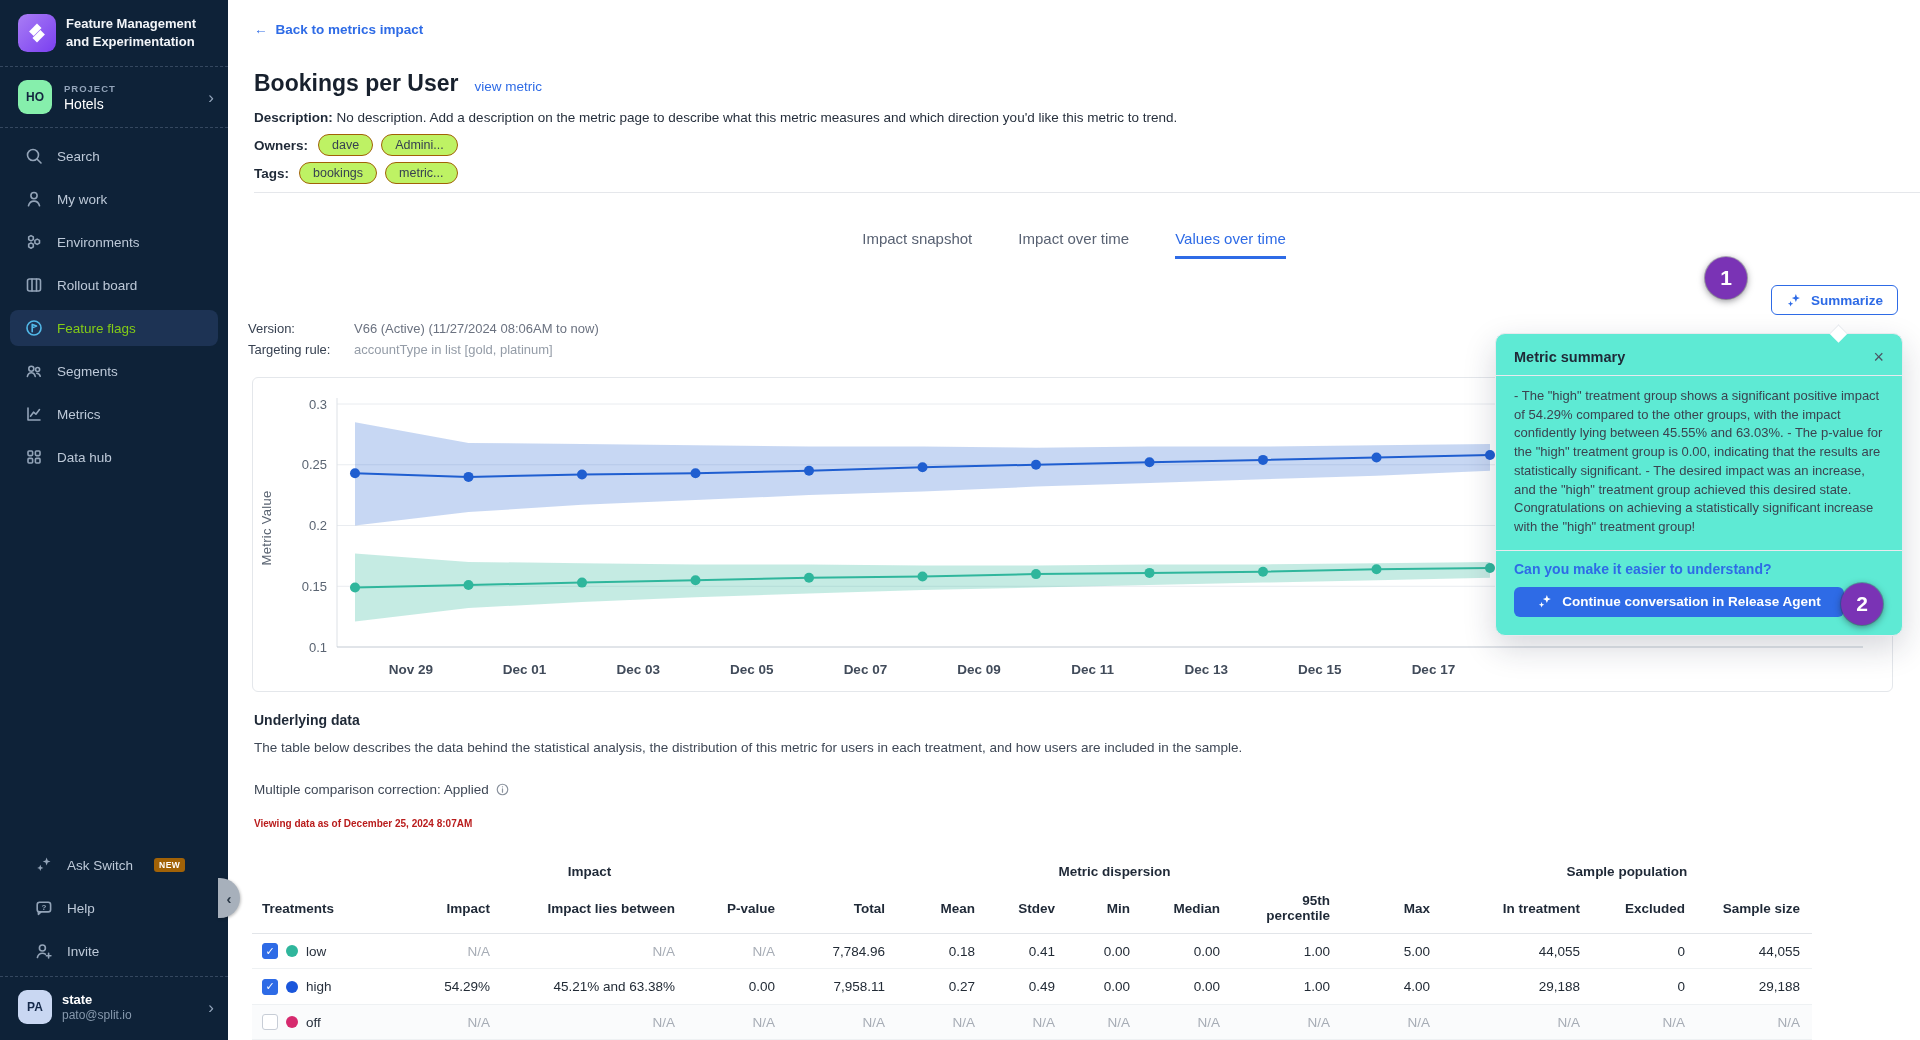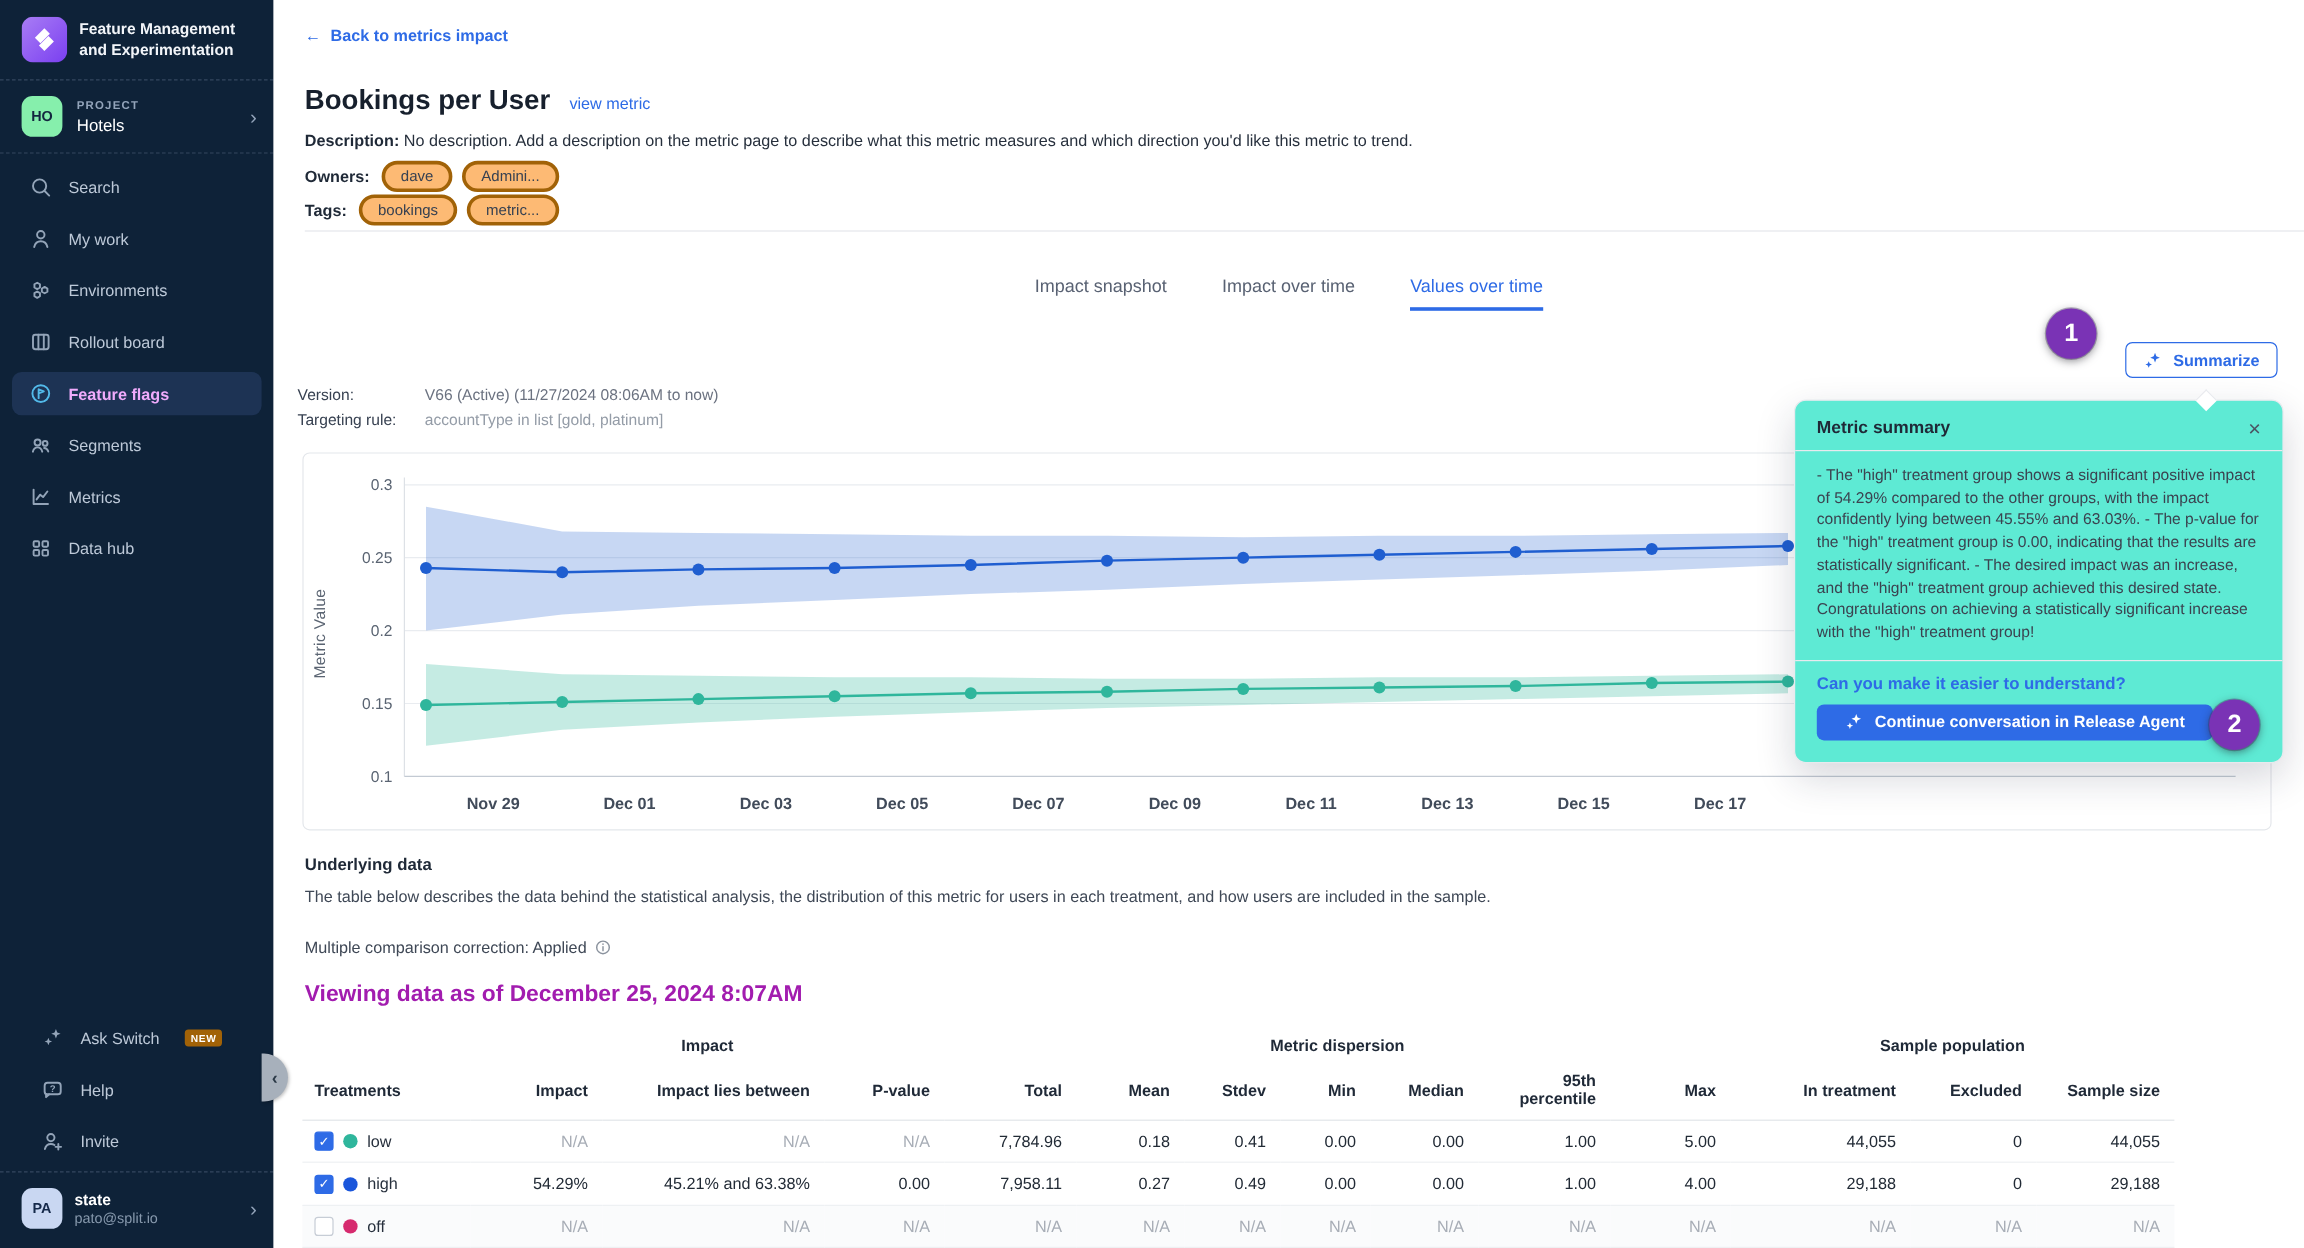--- a/index.html
+++ b/index.html
@@ -14,21 +14,21 @@
   .side-div { border-top:1px dashed rgba(150,170,198,.28); margin:0 0; }
   .project-row { display:flex; align-items:center; gap:12px; padding:13px 14px 13px 18px; cursor:pointer; }
   .proj-badge { width:34px; height:34px; border-radius:9px; background:#86efac; color:#13263f; font-size:12px; font-weight:bold; display:flex; align-items:center; justify-content:center; }
   .proj-meta { flex:1; }
   .proj-label { font-size:9.5px; letter-spacing:1px; color:#93a4ba; font-weight:bold; }
   .proj-name { font-size:14px; color:#fff; margin-top:2px; }
   .chev { color:#93a4ba; font-size:17px; line-height:1; }
   nav { padding:10px 10px 0 10px; }
   .nav-item { display:flex; align-items:center; gap:13px; padding:8px 14px; border-radius:8px; margin-bottom:7px; font-size:13.5px; color:#bdc9d8; cursor:pointer; }
   .nav-item .nv-ic { width:20px; height:20px; color:#93a4b8; display:inline-flex; }
-  .nav-item.active { background:#1d3354; color:#f0abfc; font-weight:bold; }
+  .nav-item.active { background:#1d3354; color:#84cc16; font-weight:normal; }
   .nav-item.active .nv-ic { color:#52b9e9; }
   .side-footer { margin-top:auto; padding:0 10px; }
   .new-badge { background:#a16207; color:#fff; font-size:8.5px; font-weight:bold; border-radius:3px; padding:2px 5px; letter-spacing:.5px; margin-left:8px; }
   .user-row { display:flex; align-items:center; gap:10px; padding:13px 14px 16px 18px; cursor:pointer; }
   .avatar { width:34px; height:34px; border-radius:9px; background:#c9d7f2; color:#15294a; font-weight:bold; font-size:12px; display:flex; align-items:center; justify-content:center; }
   .user-meta { flex:1; }
   .user-name { font-size:13px; color:#fff; font-weight:bold; }
   .user-email { font-size:12px; color:#8799ad; margin-top:1px; }
   .collapse-handle { position:absolute; left:218px; top:878px; width:22px; height:40px; background:#a7b0bb; border-radius:0 20px 20px 0; display:flex; align-items:center; justify-content:center; color:#2b3947; font-weight:bold; font-size:15px; cursor:pointer; box-shadow:1px 1px 3px rgba(0,0,0,.25); z-index:40; }
 
@@ -37,42 +37,42 @@
   .abs { position:absolute; }
   .back-row { top:22px; left:26px; display:flex; align-items:center; gap:8px; color:#2e6be6; font-size:13.5px; font-weight:bold; cursor:pointer; }
   .title-row { top:70px; left:26px; display:flex; align-items:baseline; gap:16px; }
   .page-title { font-size:23px; font-weight:bold; color:#17202d; }
   .link { color:#2e6be6; font-size:13.5px; cursor:pointer; text-decoration:none; }
   .desc-row { top:110px; left:26px; font-size:13.5px; color:#27303d; }
   .desc-row b, .chips-row b { color:#1f2937; }
   .chips-row { left:26px; display:flex; align-items:center; gap:10px; font-size:13.5px; color:#1f2937; }
   .owners-row { top:134px; }
   .tags-row { top:162px; }
-  .pill { background:#fdba74; border:3px solid #a16207; border-radius:999px; padding:3px 13px; font-size:12.5px; color:#374151; }
+  .pill { background:#bef264; border:1px solid #a16207; border-radius:999px; padding:3px 13px; font-size:12.5px; color:#374151; }
   .hdiv { top:192px; left:26px; right:0; border-top:1px solid #e5e7eb; }
   .tabs { top:230px; left:0; right:0; display:flex; justify-content:center; gap:46px; }
   .tab { font-size:15px; color:#596273; padding-bottom:9px; cursor:pointer; border-bottom:3px solid transparent; }
   .tab.active { color:#2e6be6; border-bottom-color:#2e6be6; }
   .section-heading { top:284px; left:26px; font-size:17px; font-weight:bold; color:#1f2937; }
   .meta-rows { top:318px; left:20px; font-size:13px; color:#374151; line-height:21px; }
   .meta-rows .mrow { display:flex; }
   .meta-label { width:106px; color:#374151; }
   .meta-val { color:#6b7280; }
   .meta-val.light { color:#949ca7; }
 
   .chart-card { top:377px; left:24px; width:1641px; height:315px; border:1px solid #e4e7eb; border-radius:6px; overflow:hidden; background:#fff; }
   .ytick { font-size:13px; fill:#5a6472; }
   .xtick { font-size:13.5px; font-weight:bold; fill:#414b5a; }
   .ylabel { font-size:13px; fill:#5a6472; letter-spacing:.3px; }
 
   .underlying-h { top:712px; left:26px; font-size:14px; font-weight:bold; color:#1f2937; }
   .underlying-p { top:740px; left:26px; font-size:13.5px; color:#3f4856; }
   .correction { top:782px; left:26px; font-size:13.5px; color:#3f4856; display:flex; align-items:center; gap:6px; }
   .info-ic { width:15px; height:15px; color:#8b939e; display:inline-flex; }
-  .viewing { top:818px; left:26px; font-size:19px; font-weight:bold; color:#a21caf; }
+  .viewing { top:818px; left:26px; font-size:10px; font-weight:bold; color:#b91c1c; }
 
   
   .table-wrap { top:860px; left:24px; }
   table { border-collapse:collapse; table-layout:fixed; }
   th,td { font-size:13.5px; }
   .gh { font-weight:bold; color:#1f2937; text-align:center; padding:4px 0 8px; }
   .col-h { font-weight:bold; color:#1f2937; text-align:right; padding:6px 12px 10px; border-bottom:1px solid #e2e5e9; }
   .col-h.left { text-align:left; padding-left:10px; }
   td { color:#222b36; text-align:right; padding:9px 12px; border-bottom:1px solid #eef1f3; white-space:nowrap; }
   td.tcell { text-align:left; padding-left:10px; }

